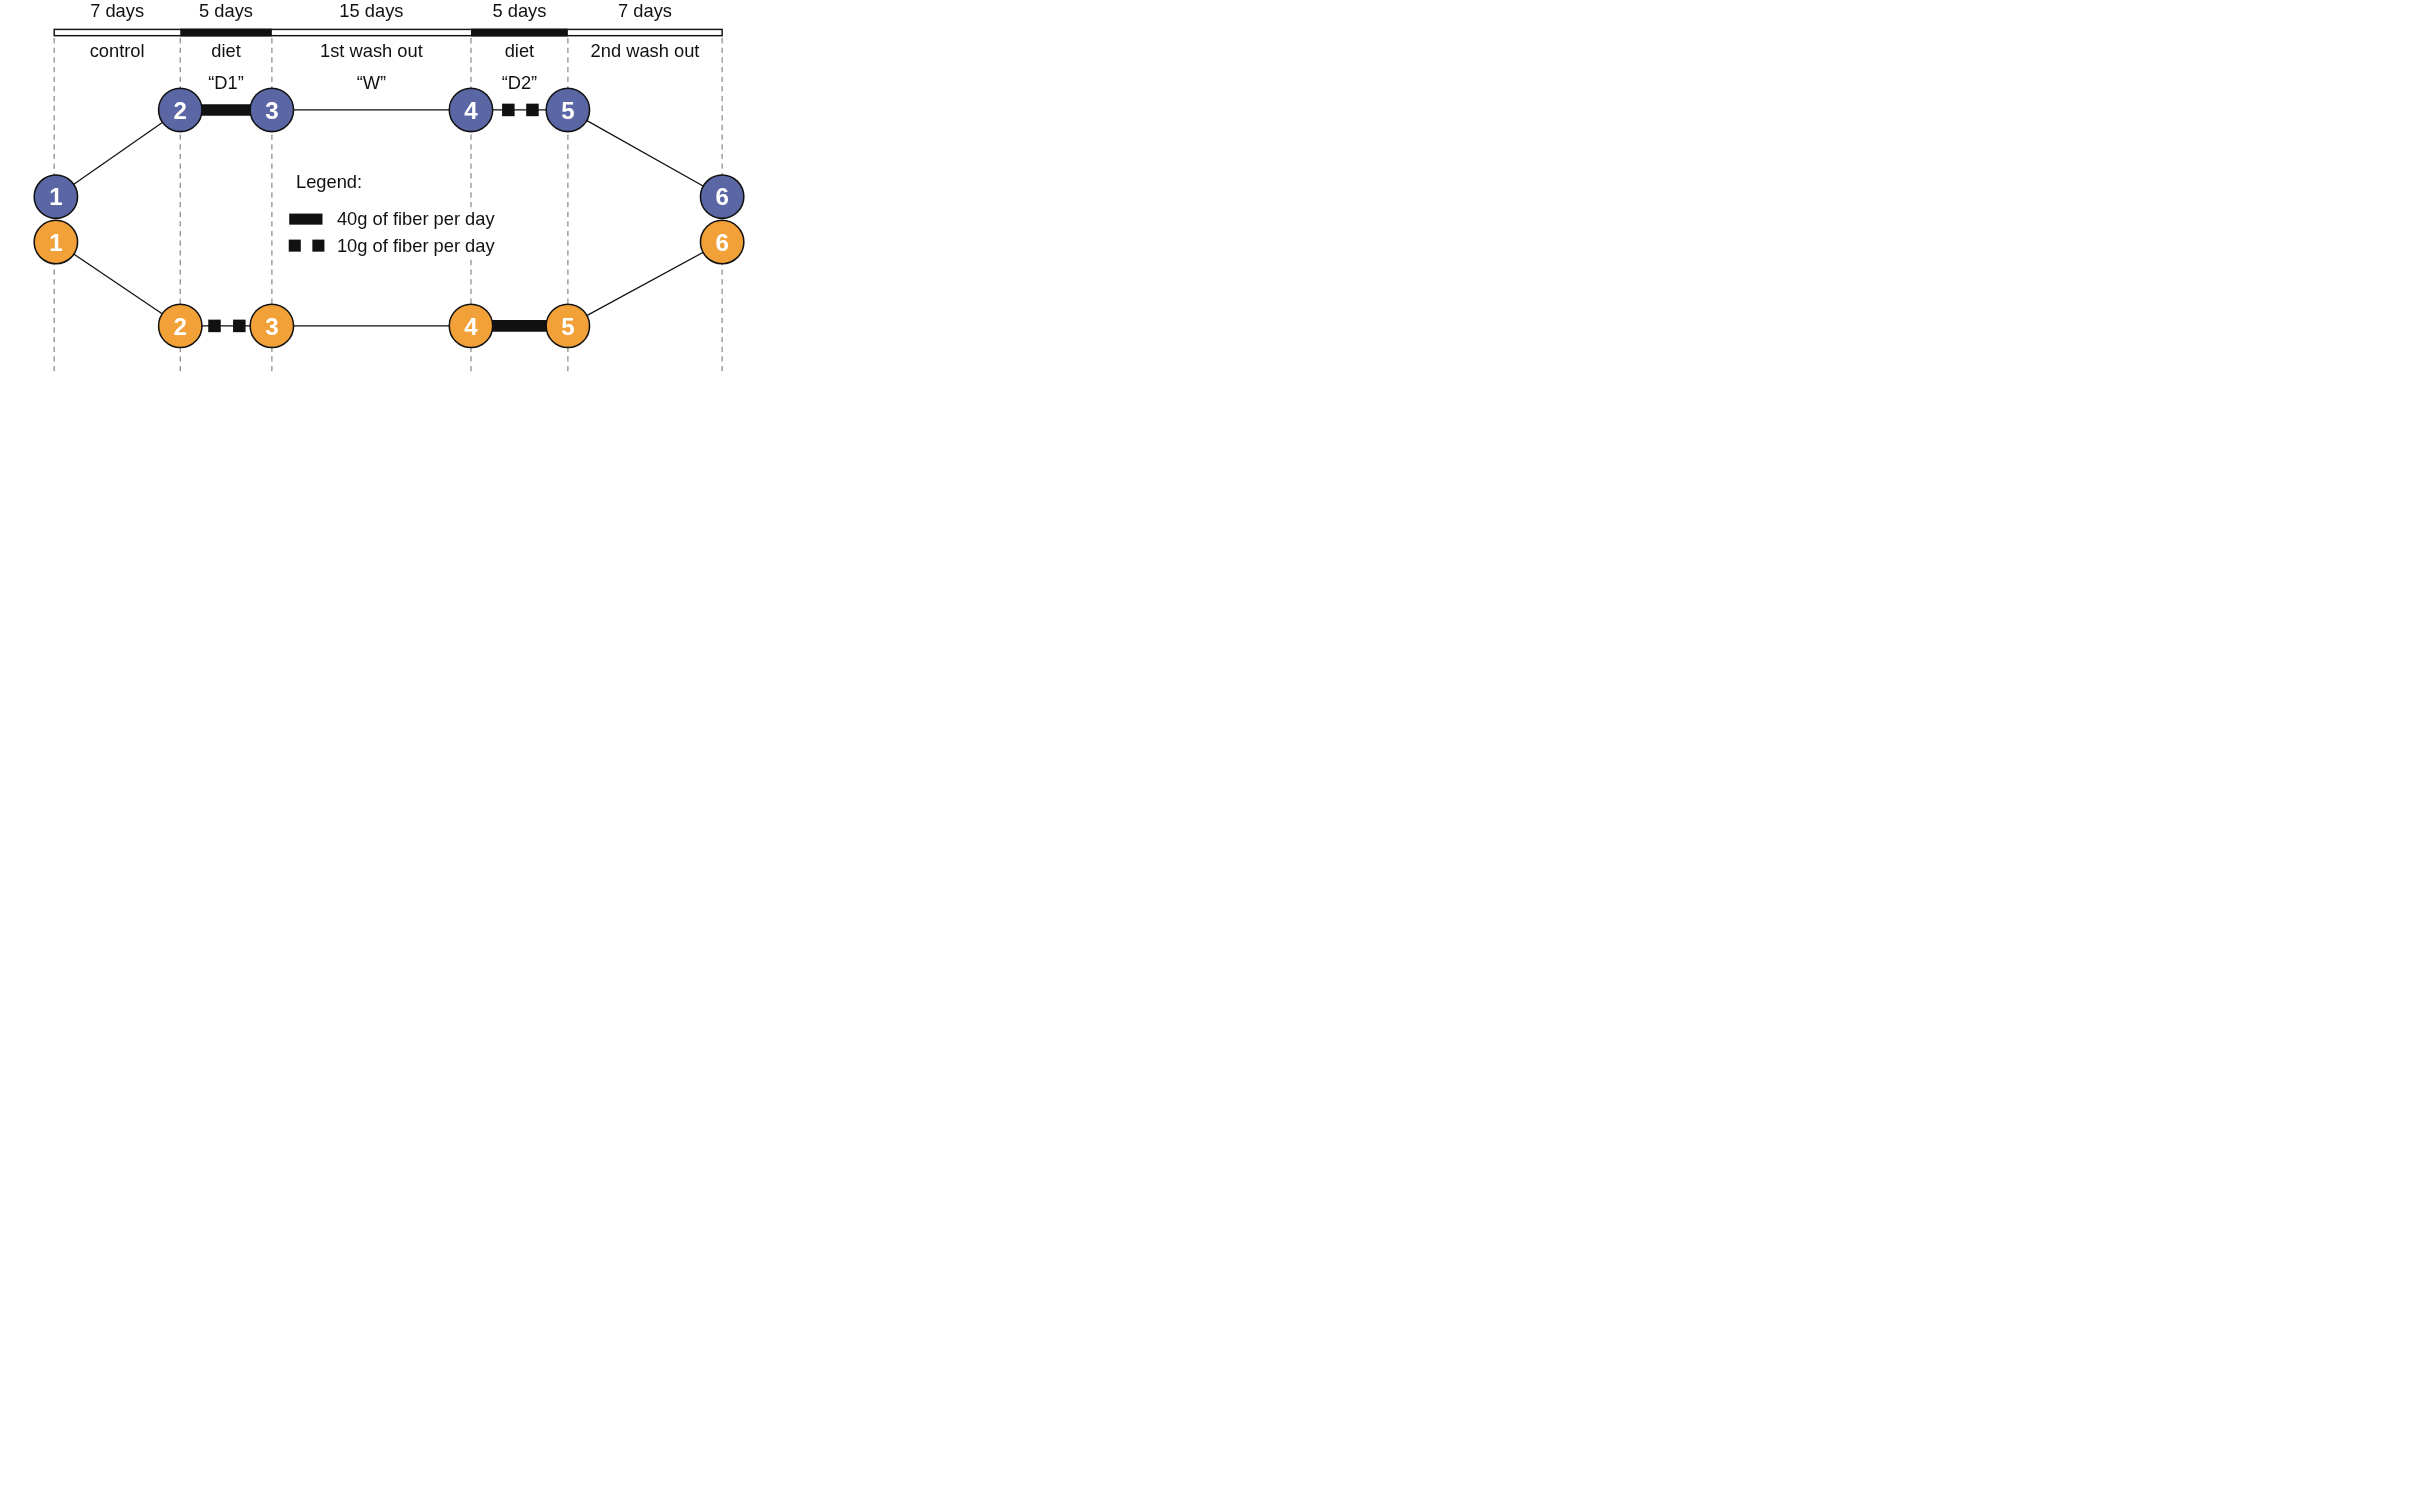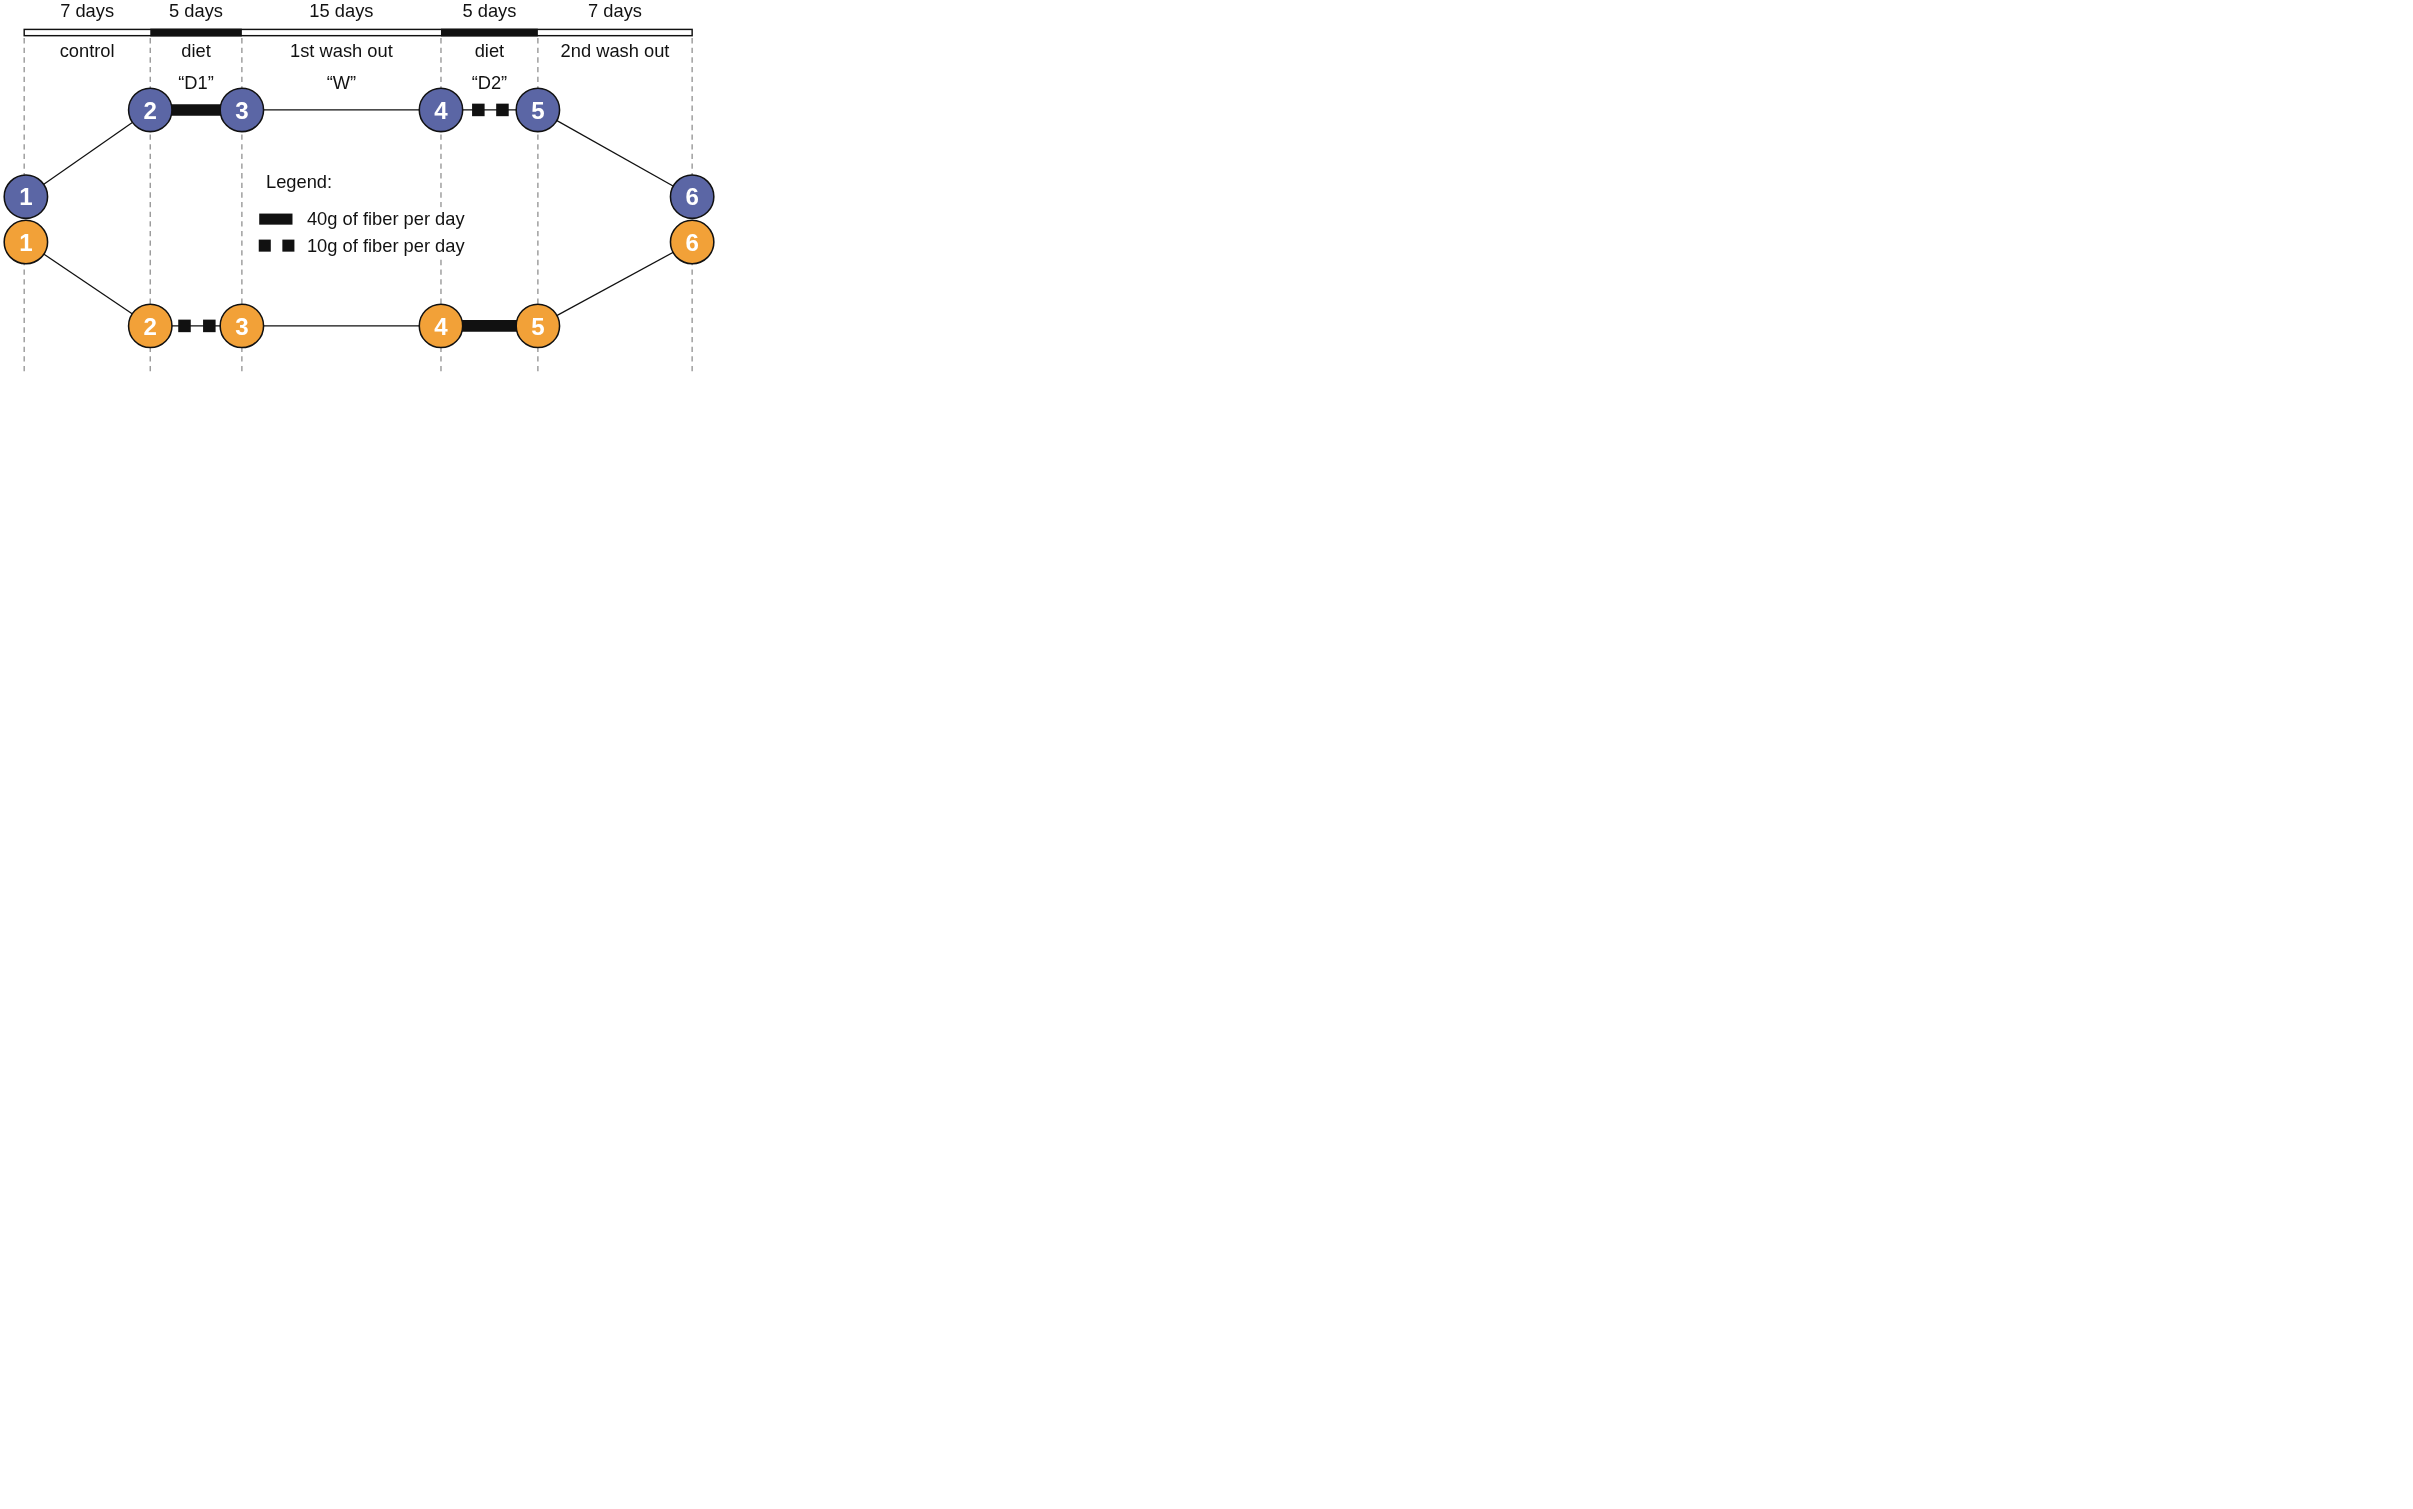--- a/index.html
+++ b/index.html
@@ -6,20 +6,21 @@
     margin: 0;
     padding: 0;
     background: #ffffff;
   }
   #canvas {
     position: relative;
     width: 719px;
     height: 377px;
     background: #ffffff;
     overflow: hidden;
+    margin-left: 30px;
   }
   svg {
     display: block;
     font-family: "Liberation Sans", sans-serif;
   }
   .lbl {
     font-size: 38px;
     fill: #111111;
     text-anchor: middle;
   }

